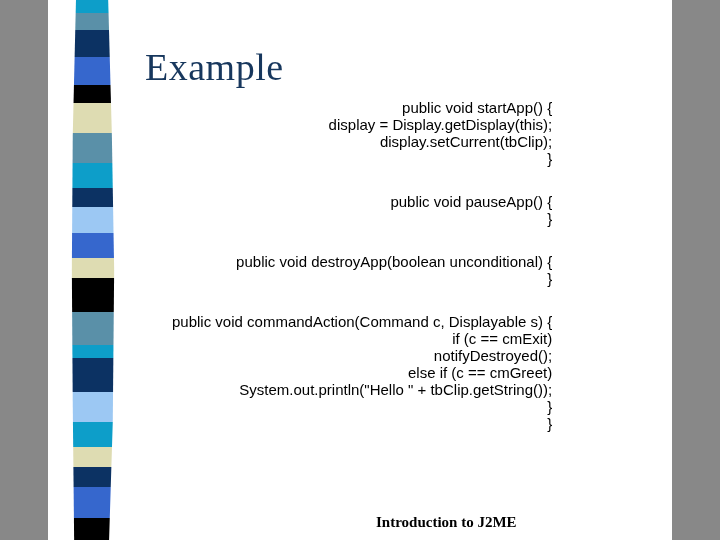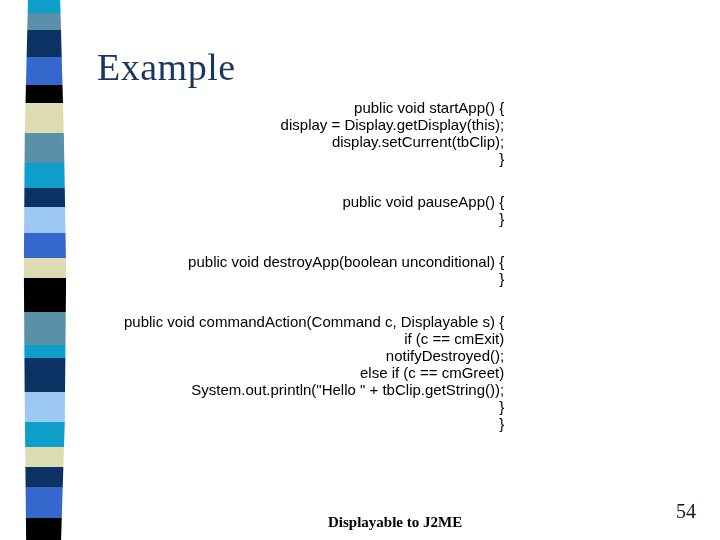--- a/index.html
+++ b/index.html
@@ -1,18 +1,18 @@
 <!DOCTYPE html>
 <html><head>
 <meta charset="utf-8">
 <style>
   html,body{margin:0;padding:0;background:#888;}
   .slide{
     position:relative;
-    width:720px;height:540px;
+    width:624px;height:540px;
     margin:0 auto;
     background:#ffffff;
     overflow:hidden;
     font-family:"Liberation Sans", sans-serif;
   }
   
   .sidebar{
     position:absolute;left:22px;top:0;width:46px;height:540px;
     clip-path:polygon(13% 0%, 83% 0%, 91% 25%, 96% 50%, 93% 78%, 85% 100%,
                       9% 100%, 6% 75%, 4% 50%, 6% 25%);
@@ -73,17 +73,17 @@
       <div class="sb-block" style="height: 20px; background: rgb(222, 220, 178);"></div>
       <div class="sb-block" style="height: 20px; background: rgb(12, 50, 99);"></div>
       <div class="sb-block" style="height: 31px; background: rgb(54, 103, 205);"></div>
       <div class="sb-block" style="height: 22px; background: rgb(0, 0, 0);"></div>
     </div>
 
   <h1 class="slide-title" style="color: rgb(23, 55, 93);">Example</h1>
 
   <div class="code-area" style="color: rgb(0, 0, 0);"><div class="code-block"><div class="code-line i1">public void startApp() {</div><div class="code-line i2">display = Display.getDisplay(this);</div><div class="code-line i2">display.setCurrent(tbClip);</div><div class="code-line i1">}</div></div><div class="code-block"><div class="code-line i1">public void pauseApp() {</div><div class="code-line i1">}</div></div><div class="code-block"><div class="code-line i1">public void destroyApp(boolean unconditional) {</div><div class="code-line i1">}</div></div><div class="code-block"><div class="code-line i1">public void commandAction(Command c, Displayable s) {</div><div class="code-line i2">if (c == cmExit)</div><div class="code-line i3">notifyDestroyed();</div><div class="code-line i2">else if (c == cmGreet)</div><div class="code-line i3">System.out.println("Hello " + tbClip.getString());</div><div class="code-line i1">}</div><div class="code-line i0">}</div></div></div>
 
-  <div class="footer-title">Displayable to J2ME</div>
+  <div class="footer-title">Introduction to J2ME</div>
 
   <div class="page-number">54</div>
 
 </div>
 
 </body></html>

